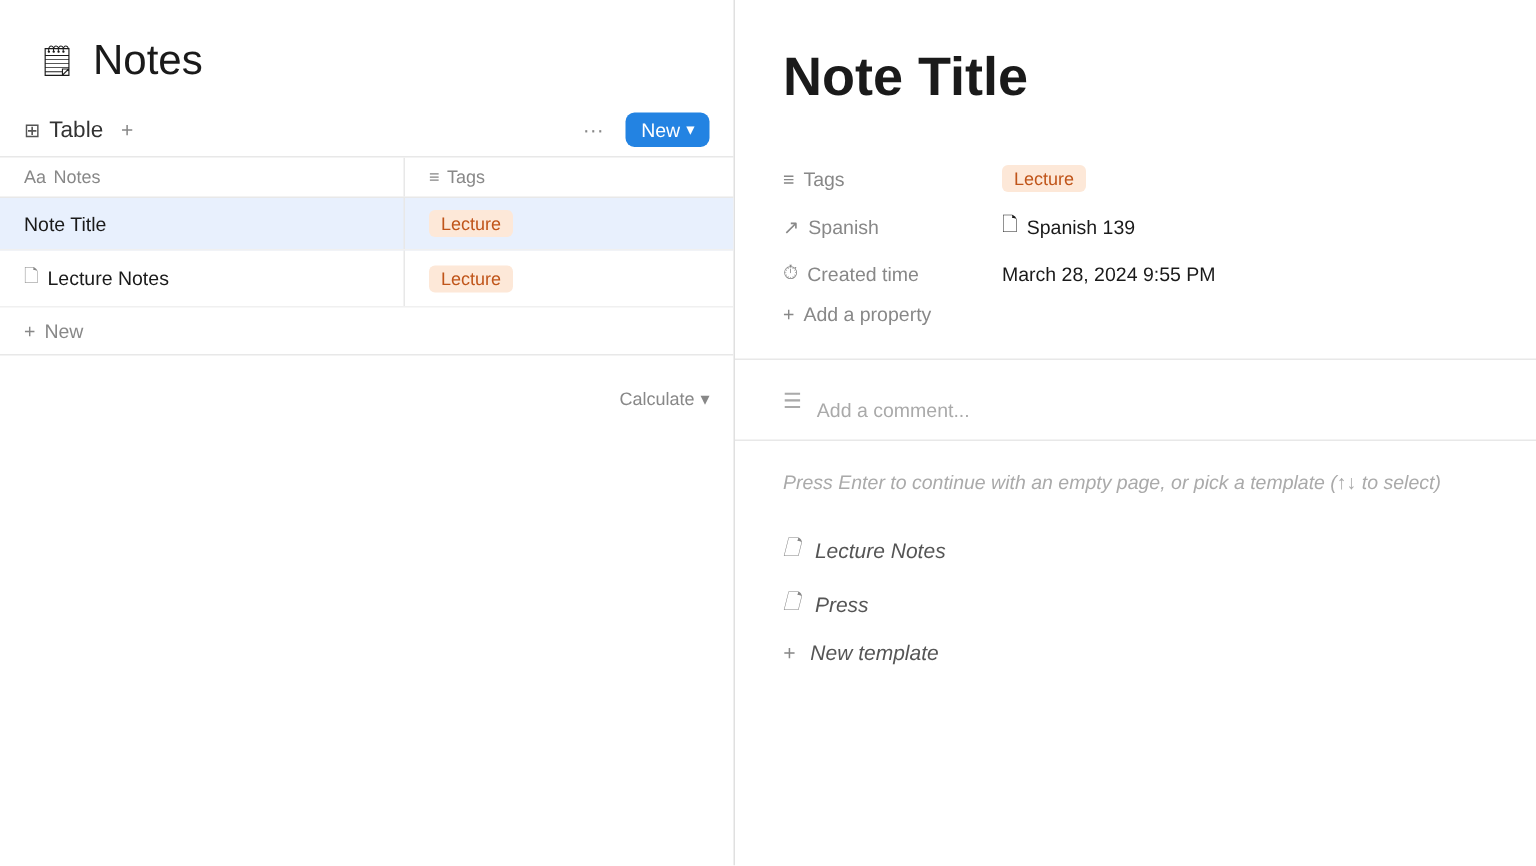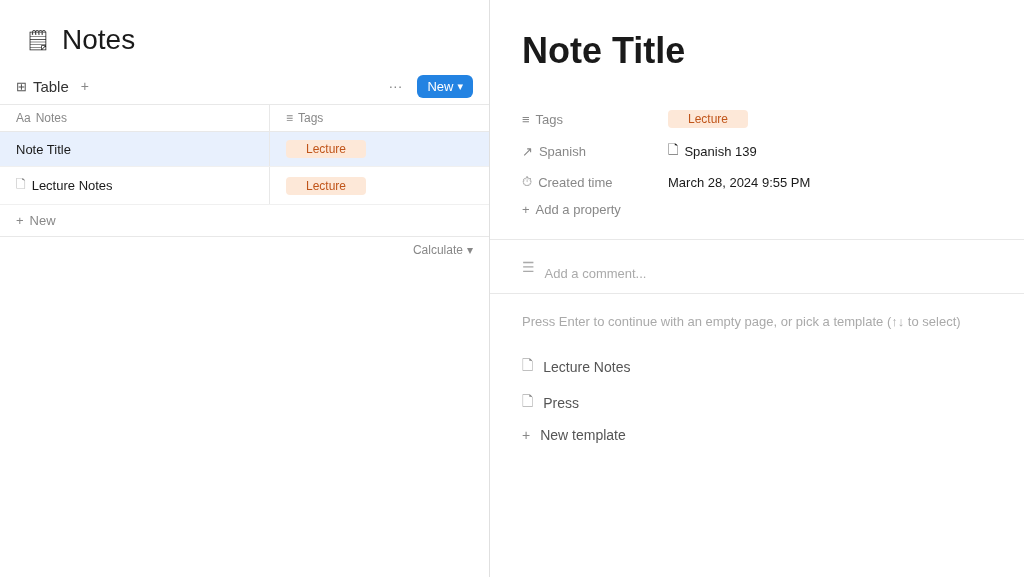--- a/index.html
+++ b/index.html
@@ -181,40 +181,40 @@
       font-size: 13px;
       display: flex;
       align-items: center;
       gap: 4px;
     }
 
     .tag-badge {
       background: #fde8d8;
       color: #c0551a;
       border-radius: 4px;
-      padding: 2px 20px;
+      padding: 2px 8px;
       font-size: 12px;
       font-weight: 500;
     }
 
     .add-new-row {
       display: flex;
       align-items: center;
       gap: 6px;
       padding: 8px 16px;
       font-size: 13px;
       color: #888;
       cursor: pointer;
     }
 
     .calculate-row {
       display: flex;
       align-items: center;
       justify-content: flex-end;
-      padding: 6px 16px;
+      padding: 22px 16px;
       font-size: 12px;
       color: #888;
       gap: 4px;
       border-top: 1px solid #e8e8e8;
     }
 
     .row-icon {
       font-size: 12px;
       color: #888;
     }
@@ -294,20 +294,21 @@
     }
 
     .comment-placeholder {
       font-size: 13px;
       color: #aaa;
       margin-top: 14px;
     }
 
     .template-section {
       padding: 20px 32px;
+      font-style: italic;
     }
 
     .template-hint {
       font-size: 13px;
       color: #aaa;
       margin-bottom: 20px;
     }
 
     .template-item {
       display: flex;

